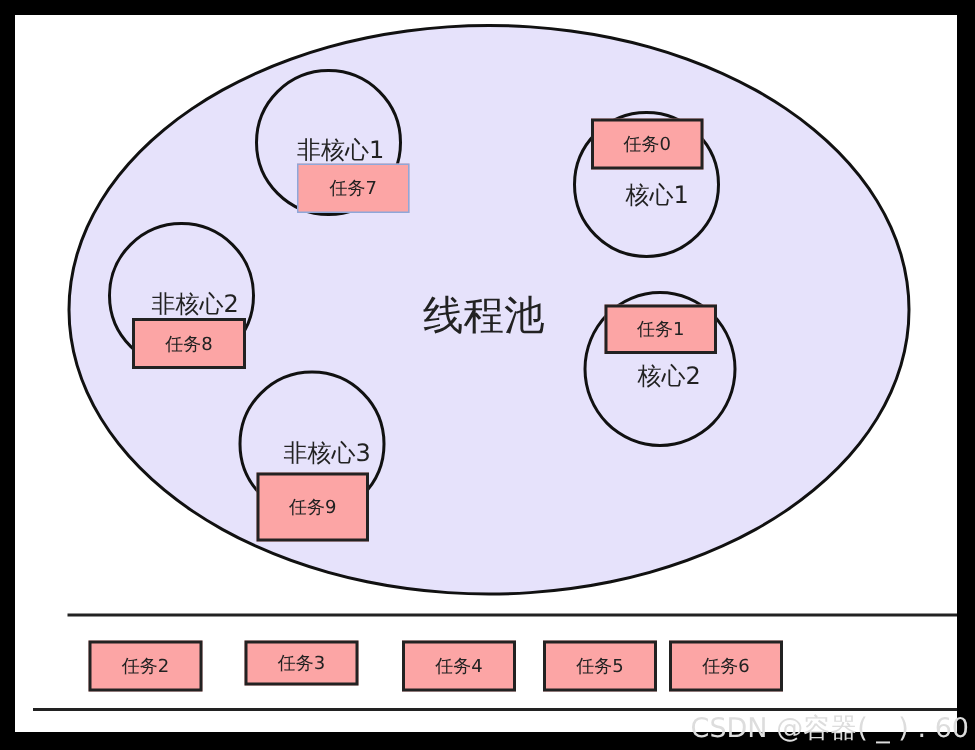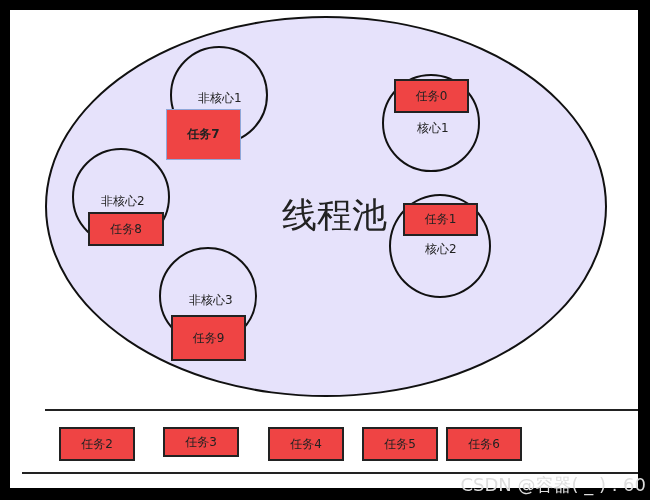--- a/index.html
+++ b/index.html
@@ -1,40 +1,40 @@
 <!DOCTYPE html>
 <html><head>
 <meta charset="utf-8">
 <style>
   html, body { margin:0; padding:0; }
   body { width:650px; height:500px; background:#000; position:relative; overflow:hidden;
          font-family:"DejaVu Sans","Liberation Sans",sans-serif; }
   .canvas { position:absolute; left:10px; top:10px; width:628px; height:478px; background:#fff; }
   .pool { position:absolute; left:45px; top:16px; width:562px; height:381px; border:2px solid #111;
           border-radius:50%/50%; background:#e6e2fb; box-sizing:border-box; }
-  .pool-label { position:absolute; left:282px; top:192px; font-size:35px; color:#222; }
+  .pool-label { position:absolute; left:282px; top:192px; font-size:27px; color:#222; }
   .circle { position:absolute; border:2px solid #111; border-radius:50%; box-sizing:border-box; }
-  .clabel { position:absolute; font-size:12px; color:#222; white-space:nowrap; }
-  .task { position:absolute; border:2px solid #222; background:#ef4444; box-sizing:border-box;
+  .clabel { position:absolute; font-size:16px; color:#222; white-space:nowrap; }
+  .task { position:absolute; border:2px solid #222; background:#fca5a5; box-sizing:border-box;
           font-size:12px; color:#222; display:flex; align-items:center; justify-content:center; }
   .task.sel { border:1.5px solid #8fa7d9; }
   .rule { position:absolute; height:2px; background:#222; }
   .wm { position:absolute; right:4px; bottom:3px; font-size:18px; color:#ddd; white-space:nowrap; }
 </style>
 </head>
 <body>
 
 <div class="canvas"></div>
 
 <div class="pool"></div>
 <div class="pool-label">线程池</div>
 
 <div class="circle" style="left:170px;top:46px;width:98px;height:98px;"></div>
 <div class="clabel" style="left:198px;top:90px;">非核心1</div>
-<div class="task sel" style="left:166px;top:109px;width:75px;height:51px;font-weight:bold;">任务7</div>
+<div class="task sel" style="left:198px;top:109px;width:75px;height:33px;">任务7</div>
 
 <div class="circle" style="left:72px;top:148px;width:98px;height:98px;"></div>
 <div class="clabel" style="left:101px;top:193px;">非核心2</div>
 <div class="task" style="left:88px;top:212px;width:76px;height:34px;">任务8</div>
 
 <div class="circle" style="left:159px;top:247px;width:98px;height:98px;"></div>
 <div class="clabel" style="left:189px;top:292px;">非核心3</div>
 <div class="task" style="left:171px;top:315px;width:75px;height:46px;">任务9</div>
 
 <div class="circle" style="left:382px;top:74px;width:98px;height:98px;"></div>

